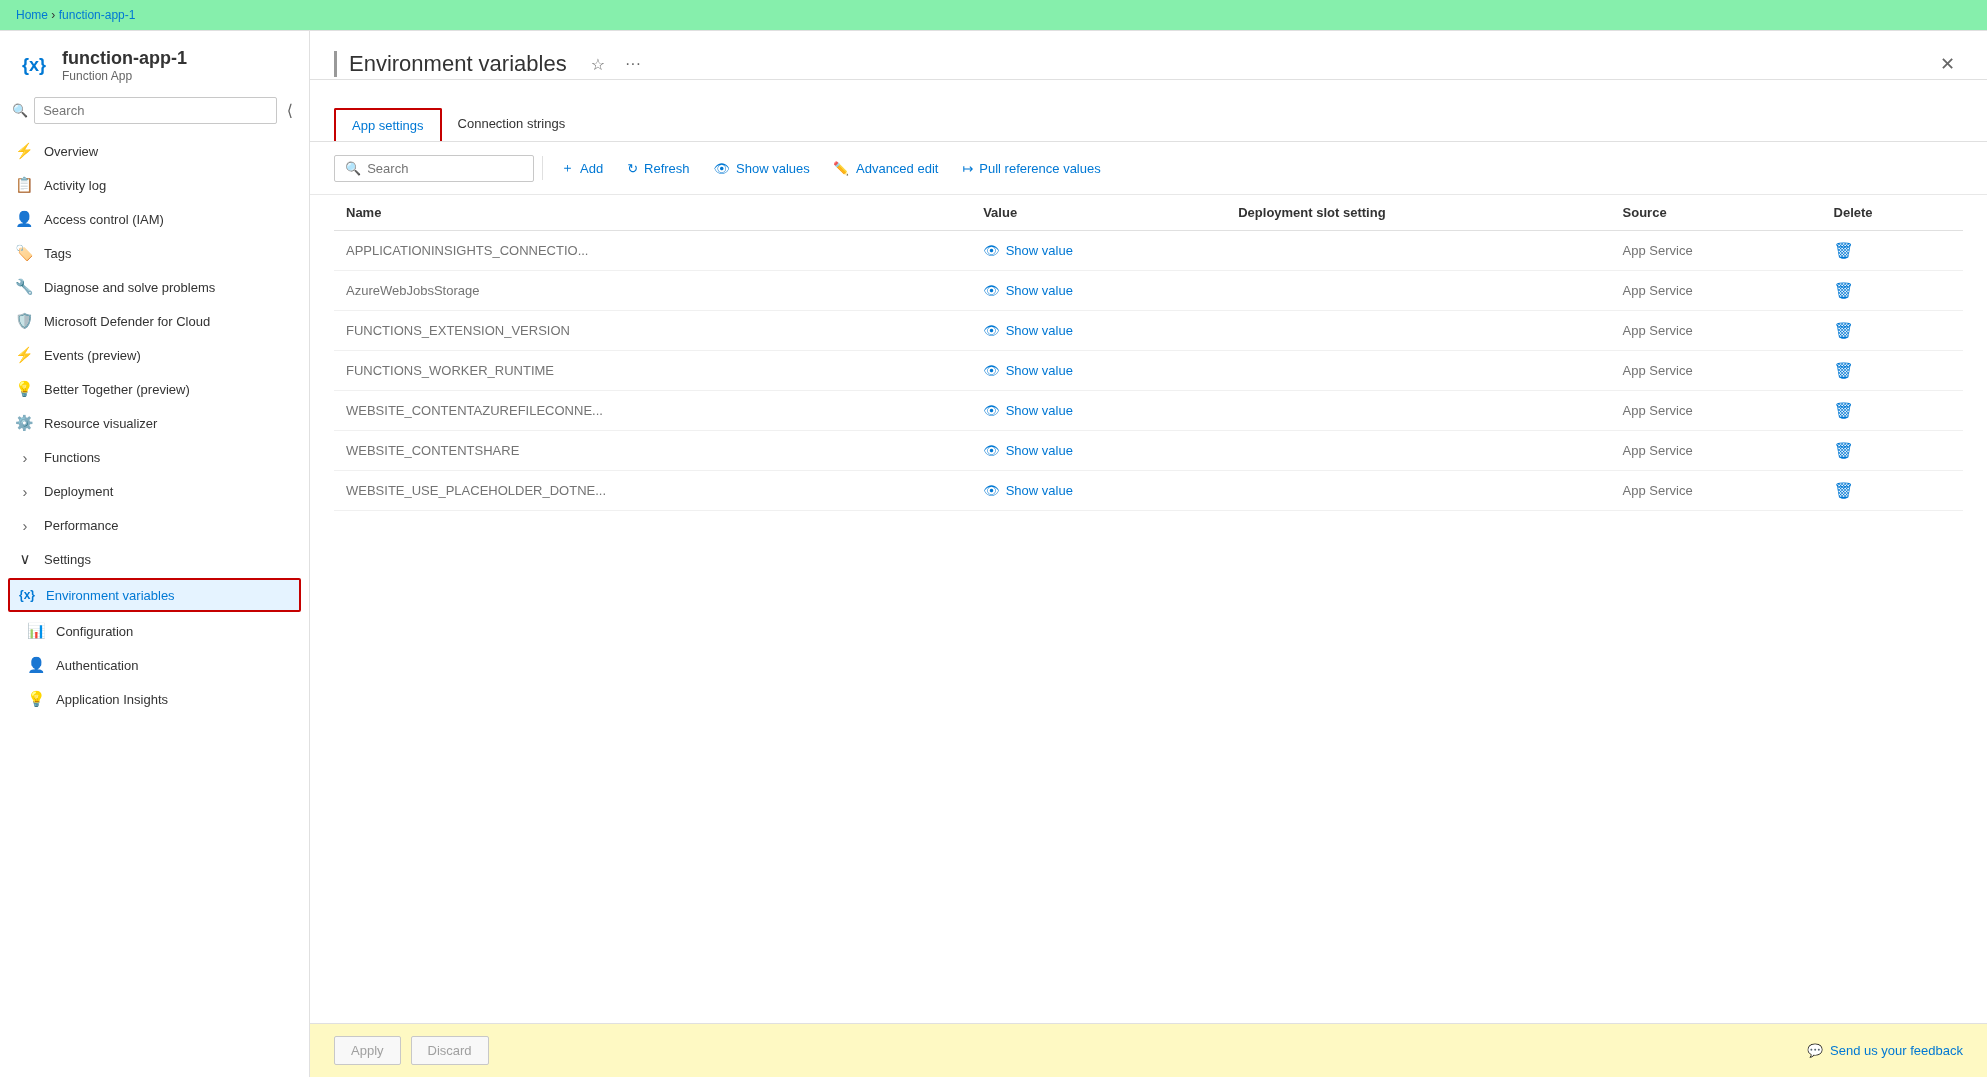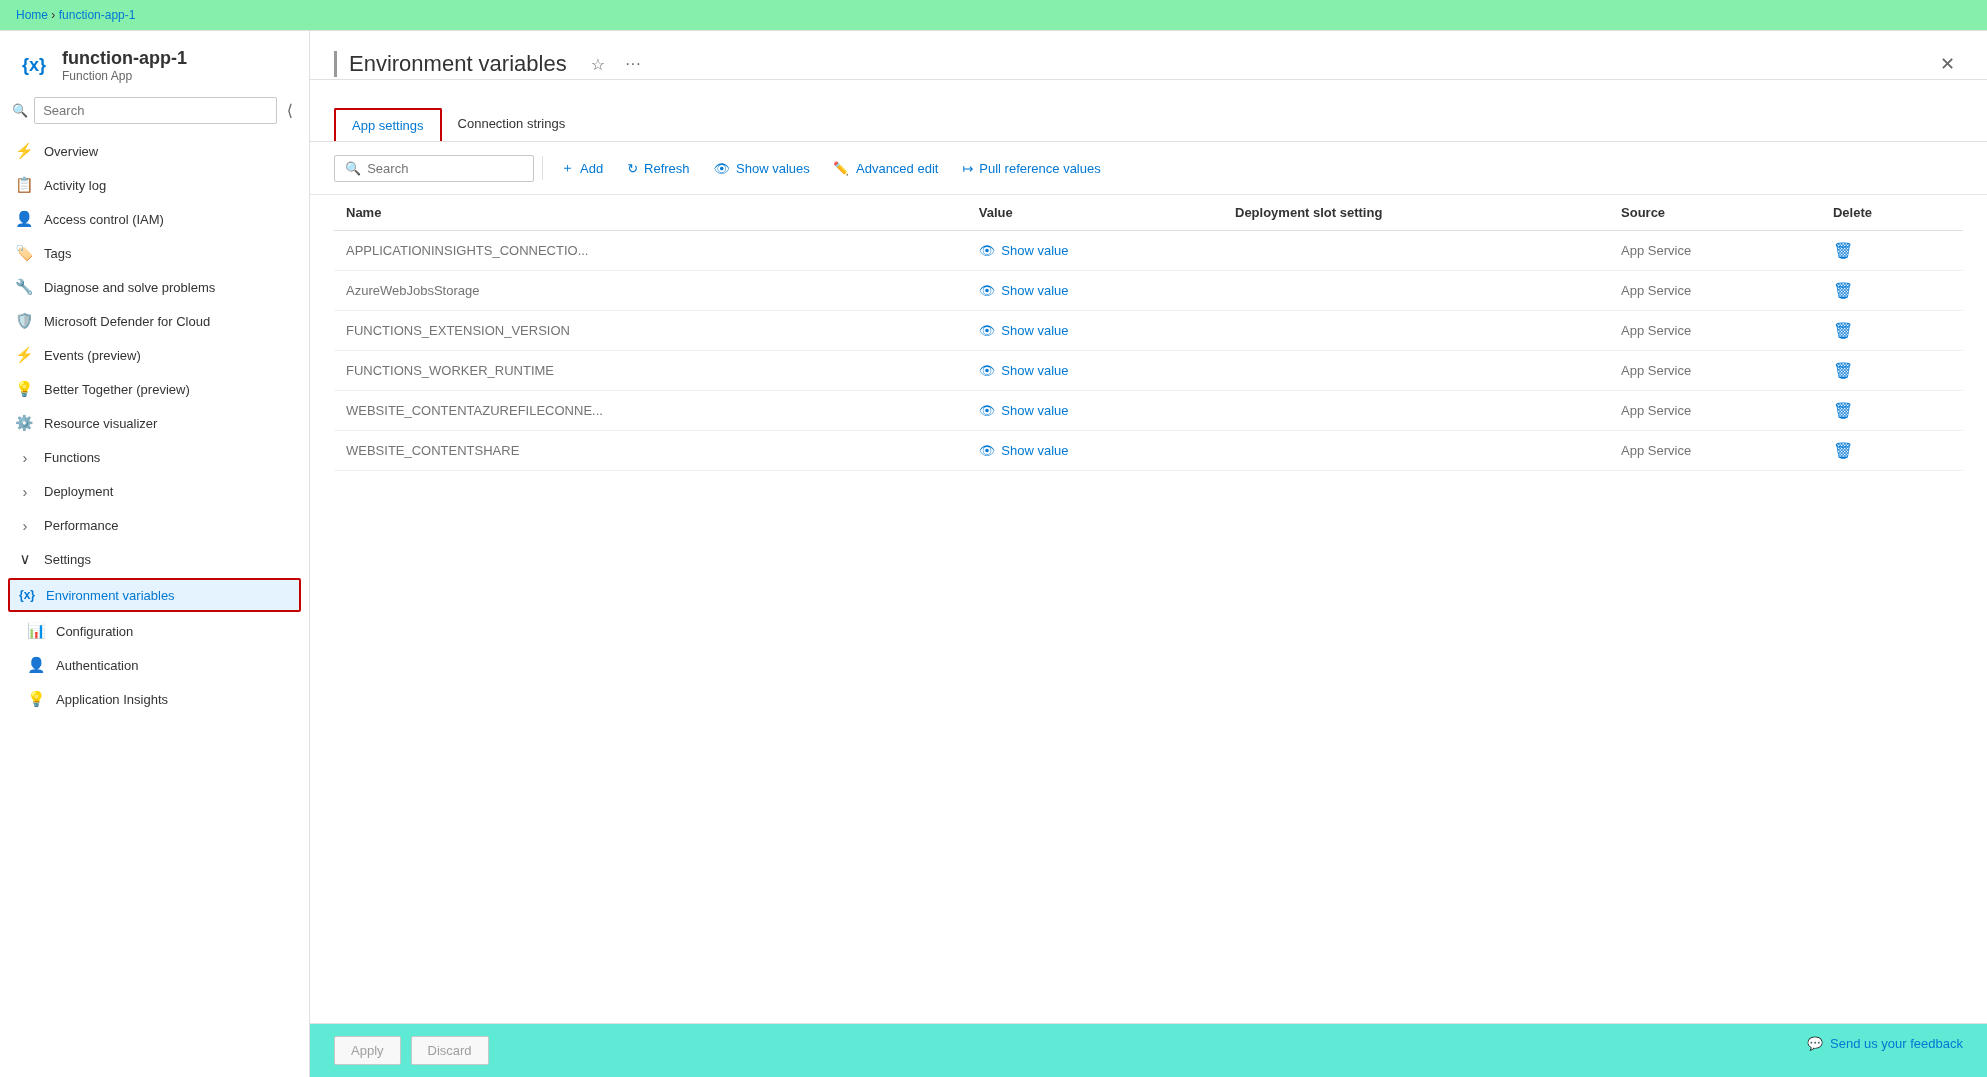--- a/index.html
+++ b/index.html
@@ -54,21 +54,21 @@
     
     .env-table-wrapper { flex: 1; overflow-y: auto; padding: 0 24px; }
     .env-table { width: 100%; border-collapse: collapse; }
     .env-table th { text-align: left; padding: 10px 12px; font-size: 13px; font-weight: 600; color: #333; border-bottom: 1px solid #e0e0e0; }
     .env-table td { padding: 10px 12px; font-size: 13px; border-bottom: 1px solid #f0f0f0; vertical-align: middle; }
     .link-text { color: #737373; cursor: pointer; text-decoration: none; }
     .show-value-btn { display: flex; align-items: center; gap: 6px; color: #0078d4; background: none; border: none; cursor: pointer; font-size: 13px; }
     .delete-btn { background: none; border: none; cursor: pointer; color: #0078d4; font-size: 16px; }
     .col-source { color: #737373; }
 
-    .footer-bar { padding: 12px 24px; border-top: 1px solid #e0e0e0; display: flex; align-items: flex-start; justify-content: space-between; background: #5eead4; }
+    .footer-bar { padding: 12px 24px; border-top: 1px solid #e0e0e0; display: flex; align-items: center; justify-content: space-between; background: #fef9c3; }
     .footer-left { display: flex; gap: 10px; }
     .footer-btn { padding: 6px 16px; font-size: 13px; border: 1px solid #c8c8c8; border-radius: 2px; cursor: pointer; background: #f8f8f8; color: #333; }
     .footer-btn:disabled { color: #a0a0a0; cursor: not-allowed; }
     .footer-right { display: flex; align-items: center; gap: 6px; color: #0078d4; font-size: 13px; cursor: pointer; }
   </style>
 </head>
 <body>
 
 <div class="top-breadcrumb">
   <a>Home</a>
@@ -309,20 +309,36 @@
           <span>👁</span>
           <span>Show value</span>
         </button>
       </td>
       <td></td>
       <td class="col-source">App Service</td>
       <td>
         <button class="delete-btn" title="Delete">🗑</button>
       </td>
     </tr>
+            <tr>
+      <td>
+        <a class="link-text">WEBSITE_USE_PLACEHOLDER_DOTNE...</a>
+      </td>
+      <td>
+        <button class="show-value-btn">
+          <span>👁</span>
+          <span>Show value</span>
+        </button>
+      </td>
+      <td></td>
+      <td class="col-source">App Service</td>
+      <td>
+        <button class="delete-btn" title="Delete">🗑</button>
+      </td>
+    </tr>
           </tbody>
       </table>
     </div>
 
     <div class="footer-bar">
       <div class="footer-left">
         <button class="footer-btn" disabled="">Apply</button>
         <button class="footer-btn" disabled="">Discard</button>
       </div>
       <div class="footer-right">

